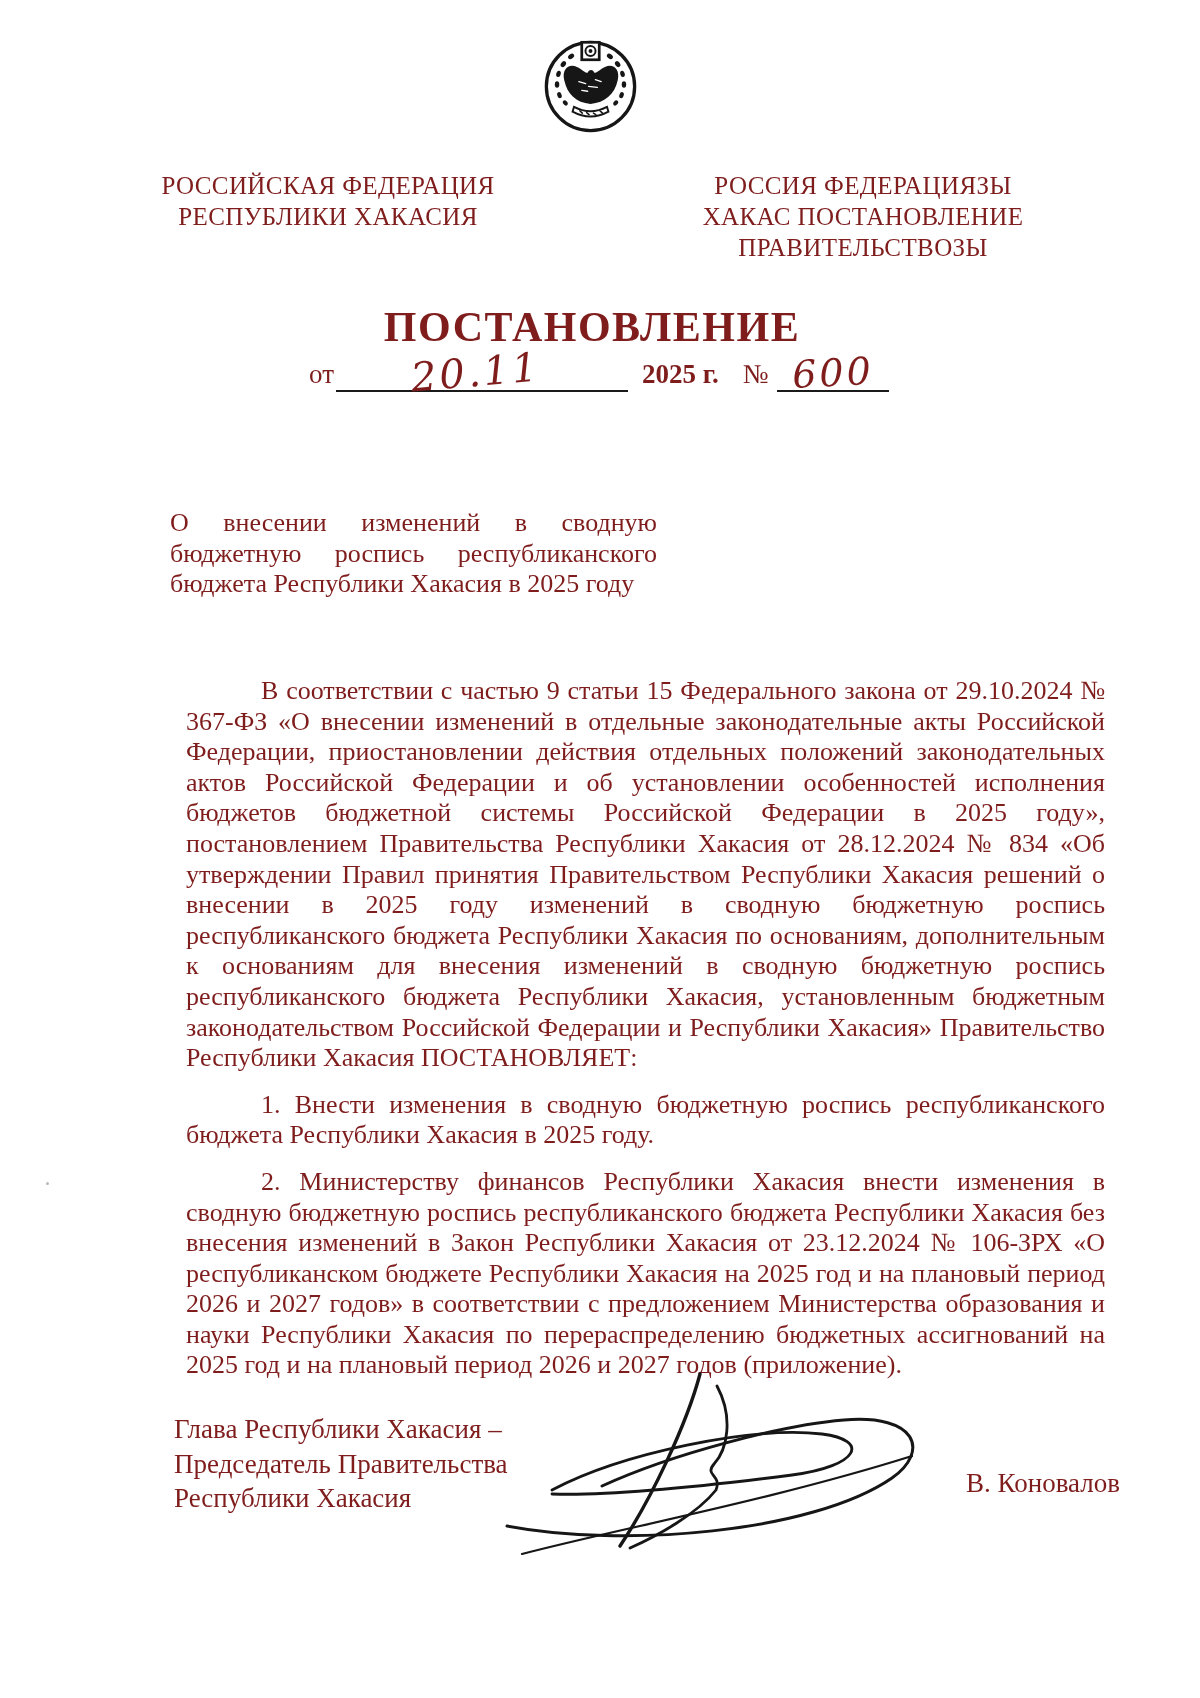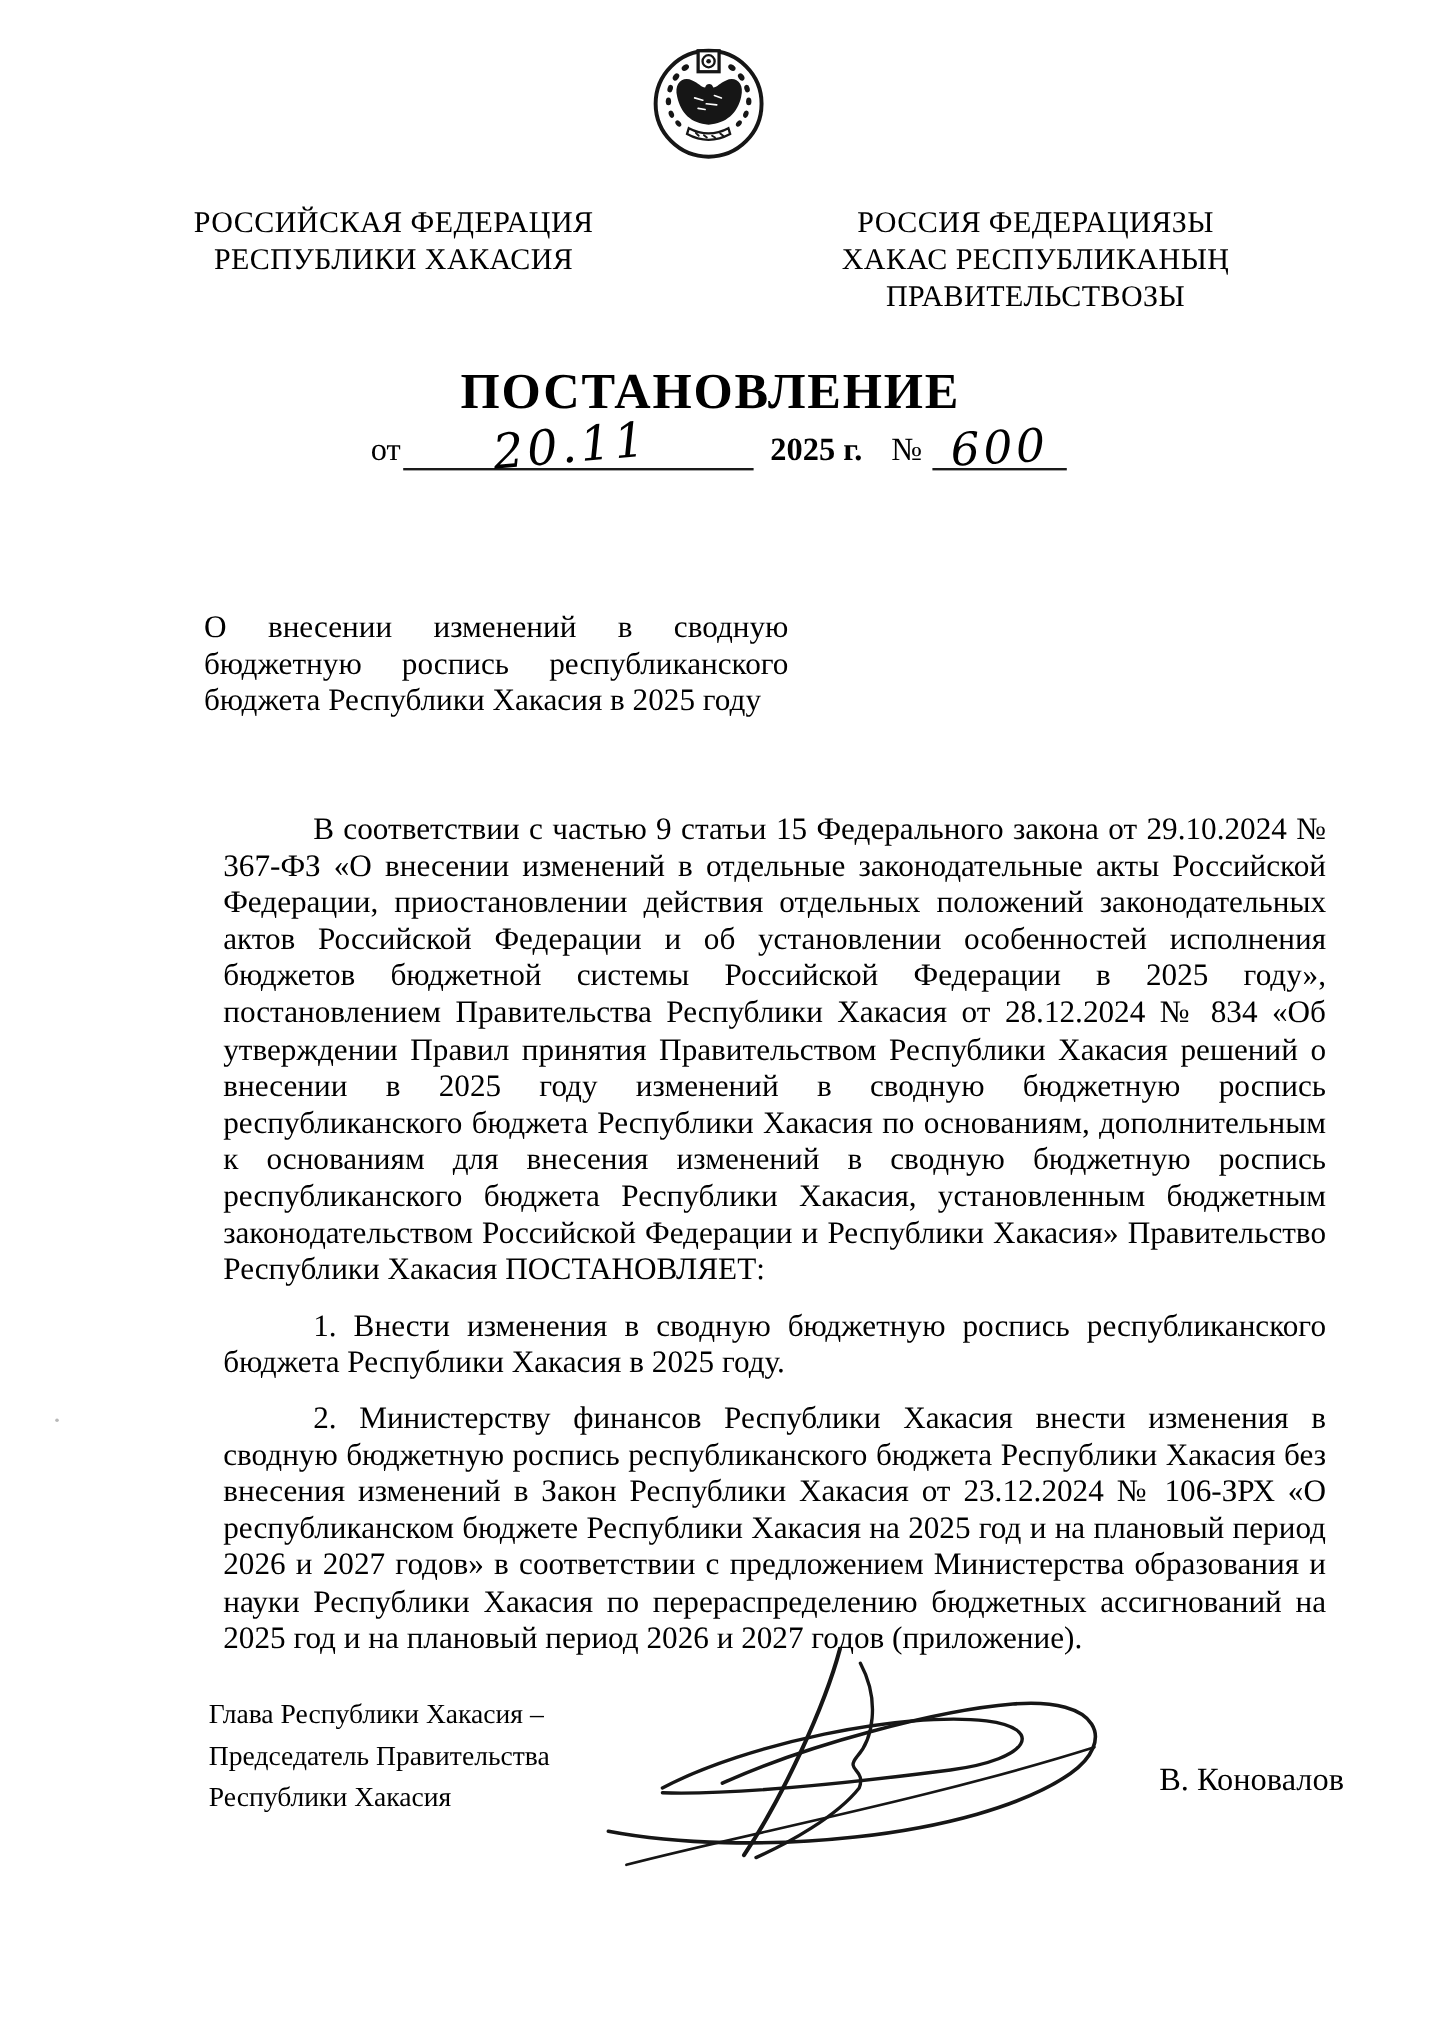--- a/index.html
+++ b/index.html
@@ -1,21 +1,21 @@
 <!DOCTYPE html>
 <html><head>
 <meta charset="utf-8">
 <style>
   html,body { margin:0; padding:0; background:#e8e8e8; }
   .page {
     position:relative;
     width:1200px; height:1698px;
     margin:0 auto;
     background:#ffffff;
-    color:#000000;
+    color:#7f1d1d;
     font-family:"Liberation Serif","DejaVu Serif",serif;
     overflow:hidden;
   }
   
   .emblem { position:absolute; left:542px; top:36px; width:97px; height:97px; }
   
   .hdr-col { position:absolute; top:170px; width:360px; text-align:center;
              font-size:25px; line-height:31px; letter-spacing:0.4px; white-space:nowrap; }
   .hdr-left  { left:148px; }
   .hdr-right { left:683px; }
@@ -40,21 +40,21 @@
   .uline-num .handwritten { font-size:38px; transform:translateX(-50%) rotate(-3deg); }
   .city { position:absolute; left:450px; top:396px; width:300px; text-align:center; font-size:27px; }
   
   .subject { position:absolute; left:170px; top:508px; width:487px;
              font-size:26px; line-height:30.6px; text-align:justify; }
   
   .body { position:absolute; left:170px; top:660px; width:951px;
           font-size:26px; line-height:30.6px; text-align:justify; }
   .body p { margin:16px; text-indent:75px; }
   
-  .sig-label { position:absolute; left:174px; top:1412px; font-size:23px; line-height:34.5px; }
+  .sig-label { position:absolute; left:174px; top:1412px; font-size:27px; line-height:34.5px; }
   .sig-name  { position:absolute; right:80px; top:1468px; font-size:27px; }
   .autograph { position:absolute; left:492px; top:1368px; width:447px; height:198px; }
   .artifact { position:absolute; left:46px; top:1182px; width:3px; height:3px;
               border-radius:50%; background:#9a9a9a; opacity:.7; }
 </style>
 </head>
 <body>
 
 <div class="page">
 
@@ -89,21 +89,21 @@
       <path d="M39,77 l2.5,2.5 M46,79 l2.5,2 M53,79.5 l2.5,1.5 M60,77.5 l2.5,2" stroke="#161616" stroke-width="1.6" stroke-linecap="round"></path>
     </svg>
   </div>
 
   <div class="hdr-col hdr-left">
     <div>РОССИЙСКАЯ ФЕДЕРАЦИЯ</div>
     <div>РЕСПУБЛИКИ ХАКАСИЯ</div>
   </div>
   <div class="hdr-col hdr-right">
     <div>РОССИЯ ФЕДЕРАЦИЯЗЫ</div>
-    <div>ХАКАС РЕСПУБЛИКАНЫҢ</div>
+    <div>ХАКАС ПОСТАНОВЛЕНИЕ</div>
     <div>ПРАВИТЕЛЬСТВОЗЫ</div>
   </div>
 
   <div class="doc-title">ПОСТАНОВЛЕНИЕ</div>
 
   <div class="date-row">
     <span class="lbl">от</span>
     <span class="uline uline-date">
       <span class="handwritten">20.11</span>
     </span>

